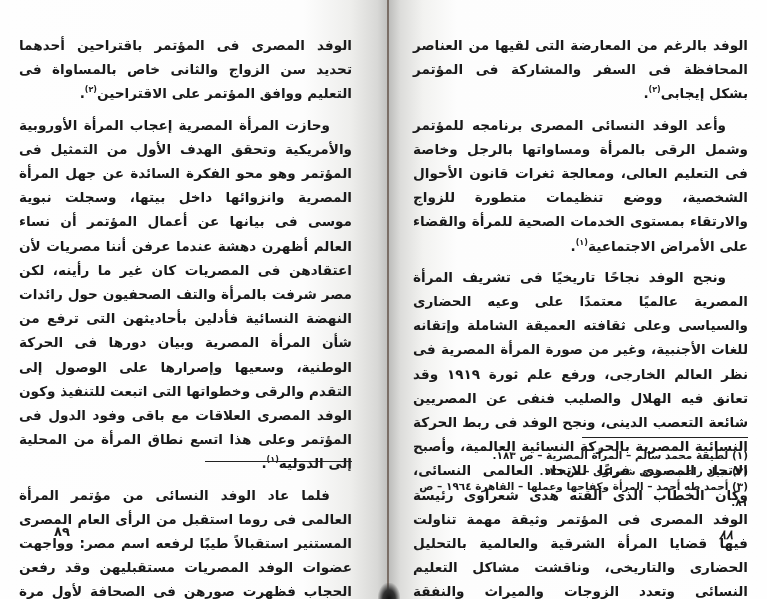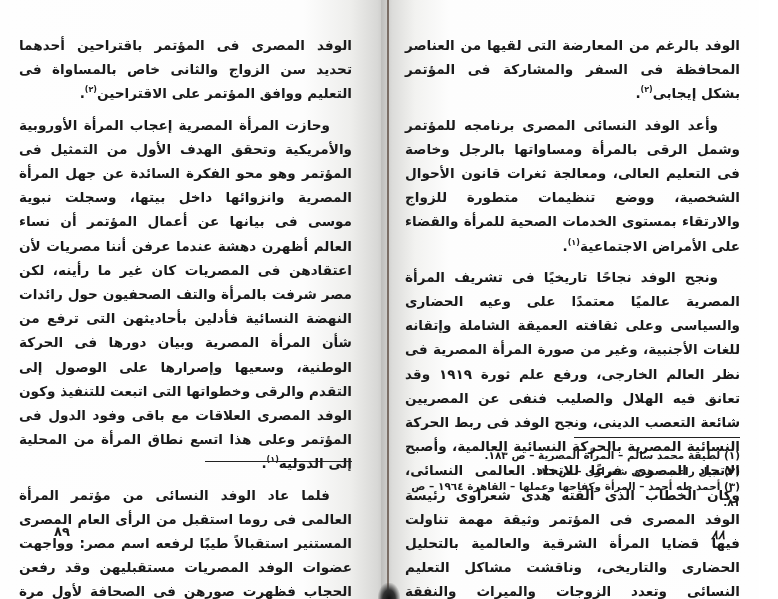--- a/index.html
+++ b/index.html
@@ -8,21 +8,21 @@
       background:#ffffff;
       font-family:"DejaVu Sans", sans-serif;
     }
     .spread { position:absolute; left:0; top:0; width:778px; height:599px; }
     .page {
       position:absolute; top:0; height:599px; overflow:hidden;
       background:#fdfdfc;
     }
     .page.left { left:0; width:389px;
       background:linear-gradient(to right,#fefefe 0%,#fdfdfd 78%,#eeeeec 90%,#d8d8d6 97%,#bdbdbb 100%); }
-    .page.right { left:381px; width:378px;
+    .page.right { left:389px; width:378px;
       background:linear-gradient(to right,#bdbdbb 0%,#dcdcda 3%,#f2f2f0 9%,#fdfdfd 18%,#fefefe 100%); }
     .gutter { position:absolute; left:387px; top:0; width:2px; height:599px; background:#7a6e66; }
     .gutter-bottom { position:absolute; left:378px; top:583px; width:22px; height:16px;
       background:radial-gradient(ellipse at 50% 100%, #111 0%, #333 40%, rgba(0,0,0,0) 75%); }
     .body-text {
       position:absolute; direction:rtl; text-align:justify;
       font-size:13.6px; line-height:24.2px; color:#1a1a1a; font-weight:bold;
       text-align-last:right;
     }
     .left .body-text { left:19px; width:333px; top:33px; }

